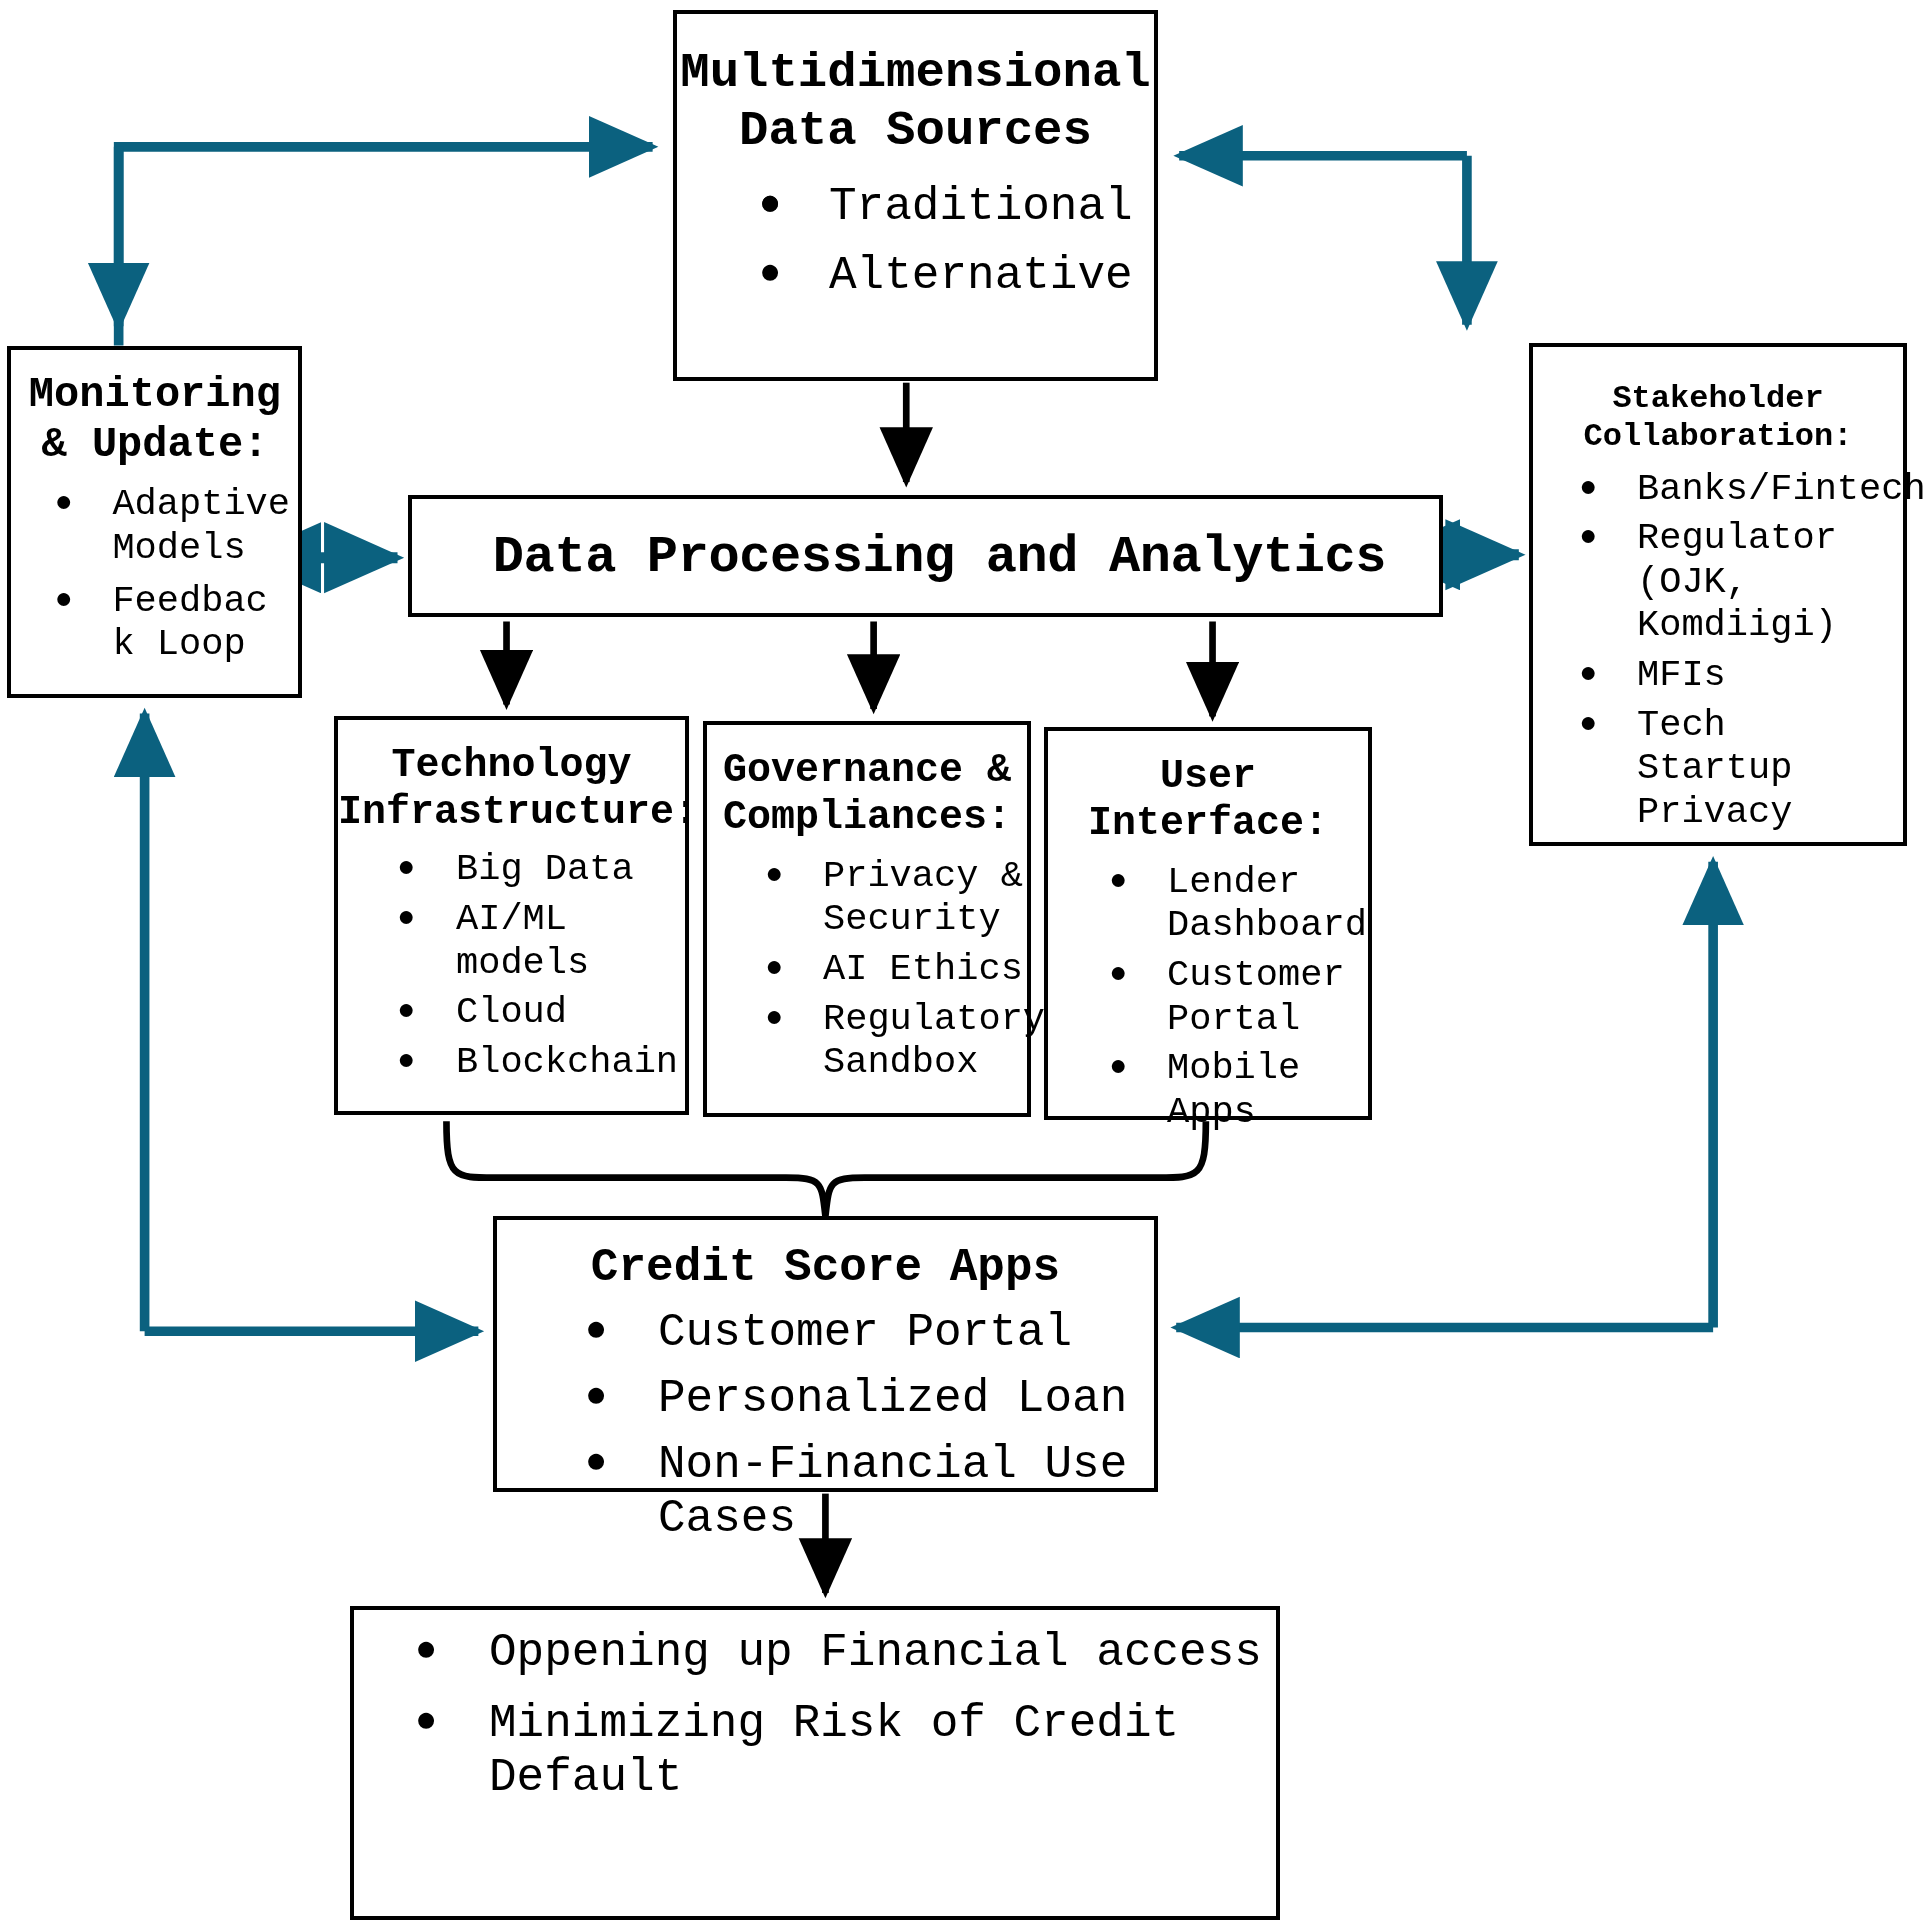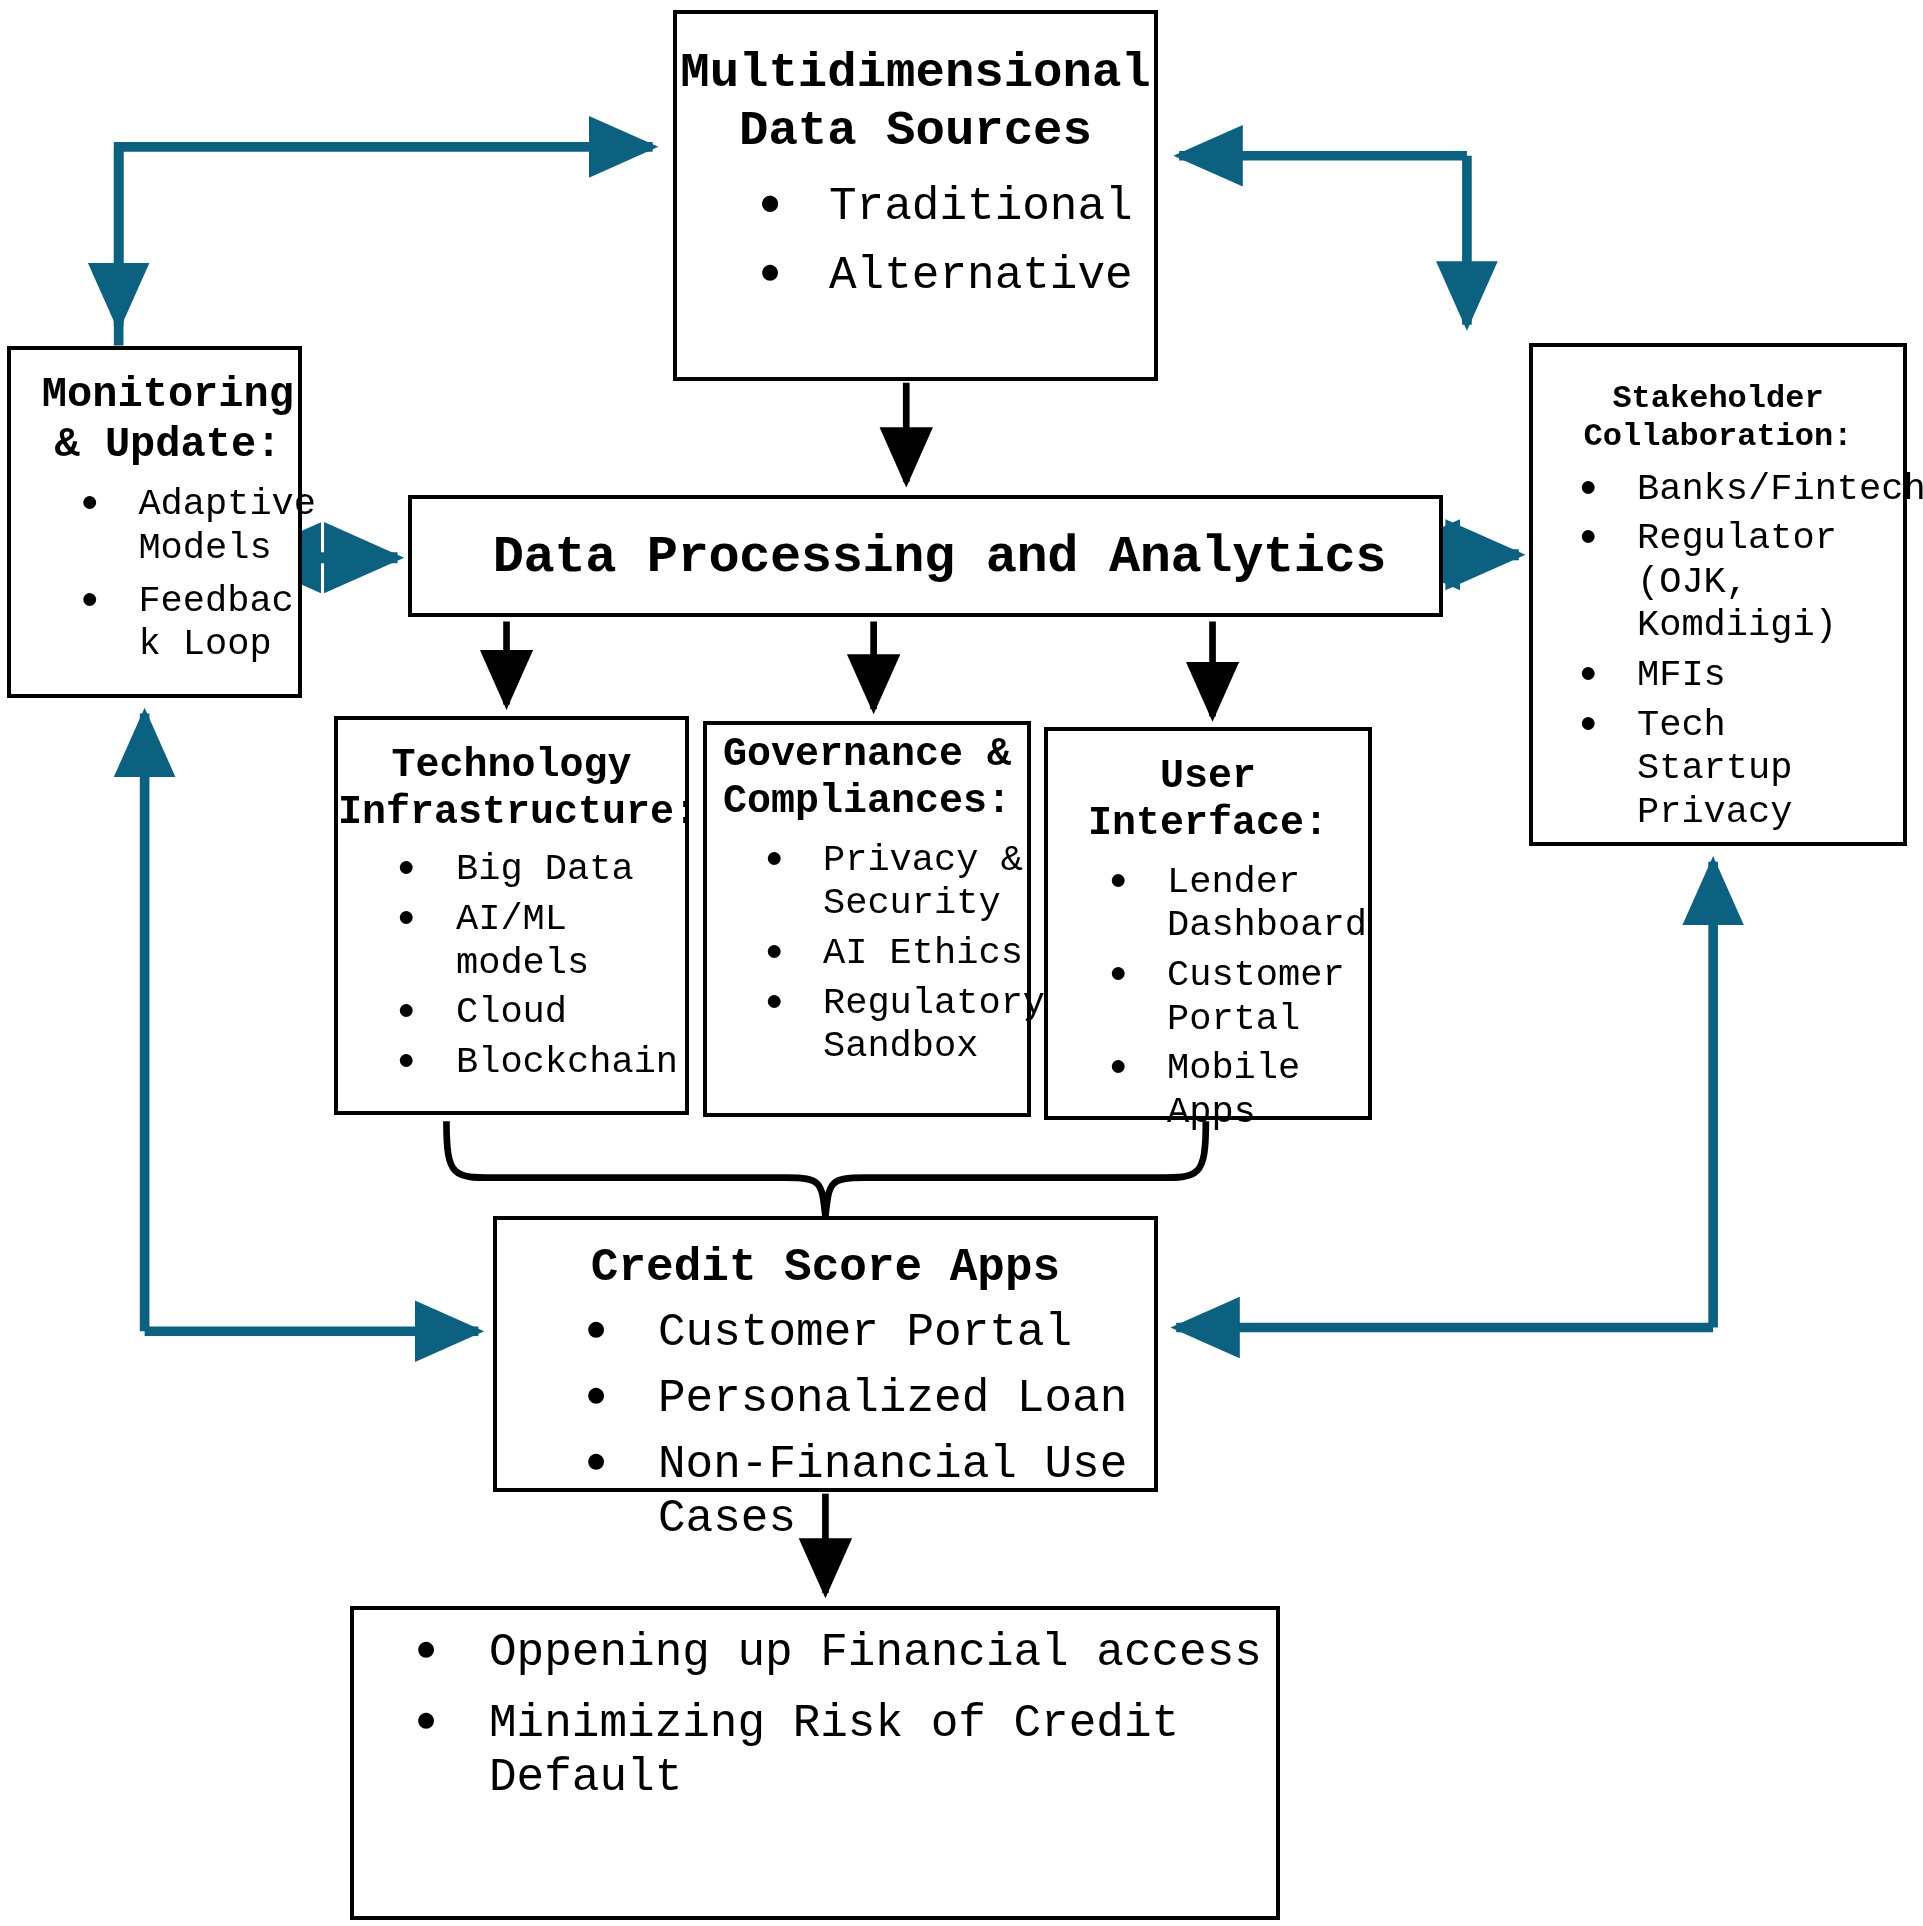--- a/index.html
+++ b/index.html
@@ -56,21 +56,21 @@
   }
 
   
   #n-data-sources { left: 673px; top: 10.4px; width: 485px; height: 371px; }
   #n-data-sources .ntitle { font-size: 49px; margin-top: 31px; }
   #n-data-sources ul.blist { margin-top: 19px; padding-left: 82px; }
   #n-data-sources ul.blist li { font-size: 46px; padding-left: 70px; margin-bottom: 15px; }
   #n-data-sources ul.blist li .bullet { font-size: 37px; line-height: 1.35; }
 
   
-  #n-monitoring { left: 7.4px; top: 346px; width: 295px; height: 352px; padding-left: 26px; }
+  #n-monitoring { left: 7.4px; top: 346px; width: 295px; height: 352px; }
   #n-monitoring .ntitle { font-size: 42px; margin-top: 21px; }
   #n-monitoring ul.blist { margin-top: 13.4px; padding-left: 43px; }
   #n-monitoring ul.blist li { font-size: 37px; padding-left: 58px; margin-bottom: 9px; }
   #n-monitoring ul.blist li .bullet { font-size: 30px; line-height: 1.35; }
 
   
   #n-stakeholder { left: 1529px; top: 343px; width: 378px; height: 503px; }
   #n-stakeholder .ntitle { font-size: 32px; margin-top: 33px; }
   #n-stakeholder ul.blist { margin-top: 12px; padding-left: 46px; }
   #n-stakeholder ul.blist li { font-size: 37px; padding-left: 58px; margin-bottom: 6px; }
@@ -88,21 +88,21 @@
 
   
   #n-tech { left: 334px; top: 716px; width: 355px; height: 399px; }
   #n-tech .ntitle { font-size: 40px; margin-top: 22px; }
   #n-tech ul.blist { margin-top: 12px; padding-left: 59px; }
   #n-tech ul.blist li { font-size: 37px; padding-left: 59px; margin-bottom: 6px; }
   #n-tech ul.blist li .bullet { font-size: 30px; line-height: 1.35; }
 
   
   #n-governance { left: 703px; top: 721px; width: 328px; height: 396px; }
-  #n-governance .ntitle { font-size: 40px; margin-top: 6px; }
+  #n-governance .ntitle { font-size: 40px; margin-top: 22px; }
   #n-governance ul.blist { margin-top: 13.4px; padding-left: 58px; }
   #n-governance ul.blist li { font-size: 37px; padding-left: 58px; margin-bottom: 6px; }
   #n-governance ul.blist li .bullet { font-size: 30px; line-height: 1.35; }
 
   
   #n-ui { left: 1044px; top: 727px; width: 328px; height: 393px; }
   #n-ui .ntitle { font-size: 40px; margin-top: 22px; }
   #n-ui ul.blist { margin-top: 13.4px; padding-left: 61px; }
   #n-ui ul.blist li { font-size: 37px; padding-left: 58px; margin-bottom: 6px; }
   #n-ui ul.blist li .bullet { font-size: 30px; line-height: 1.35; }

